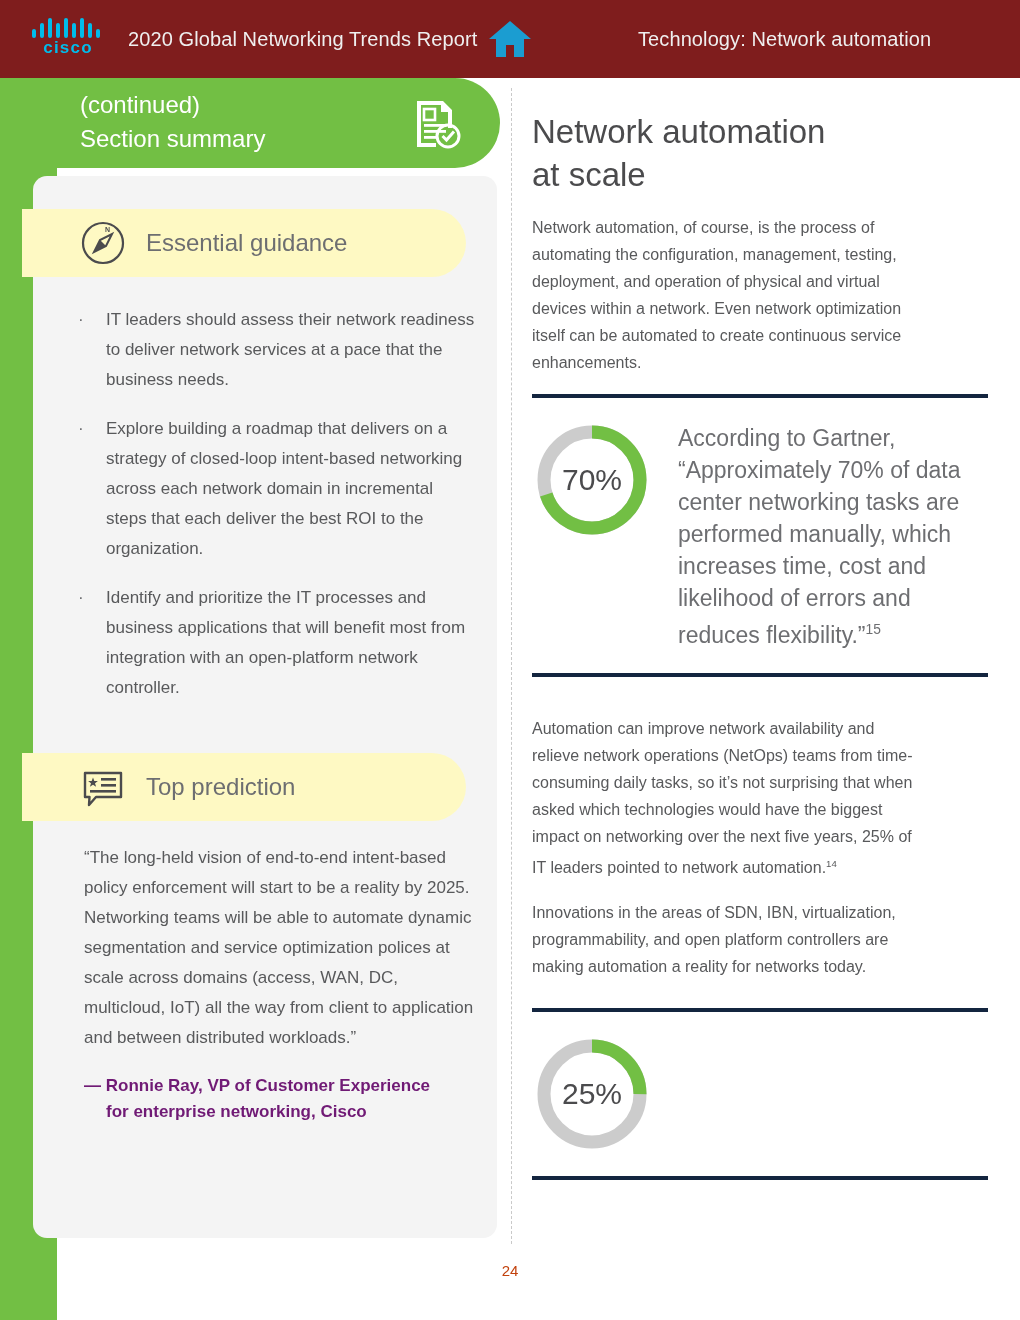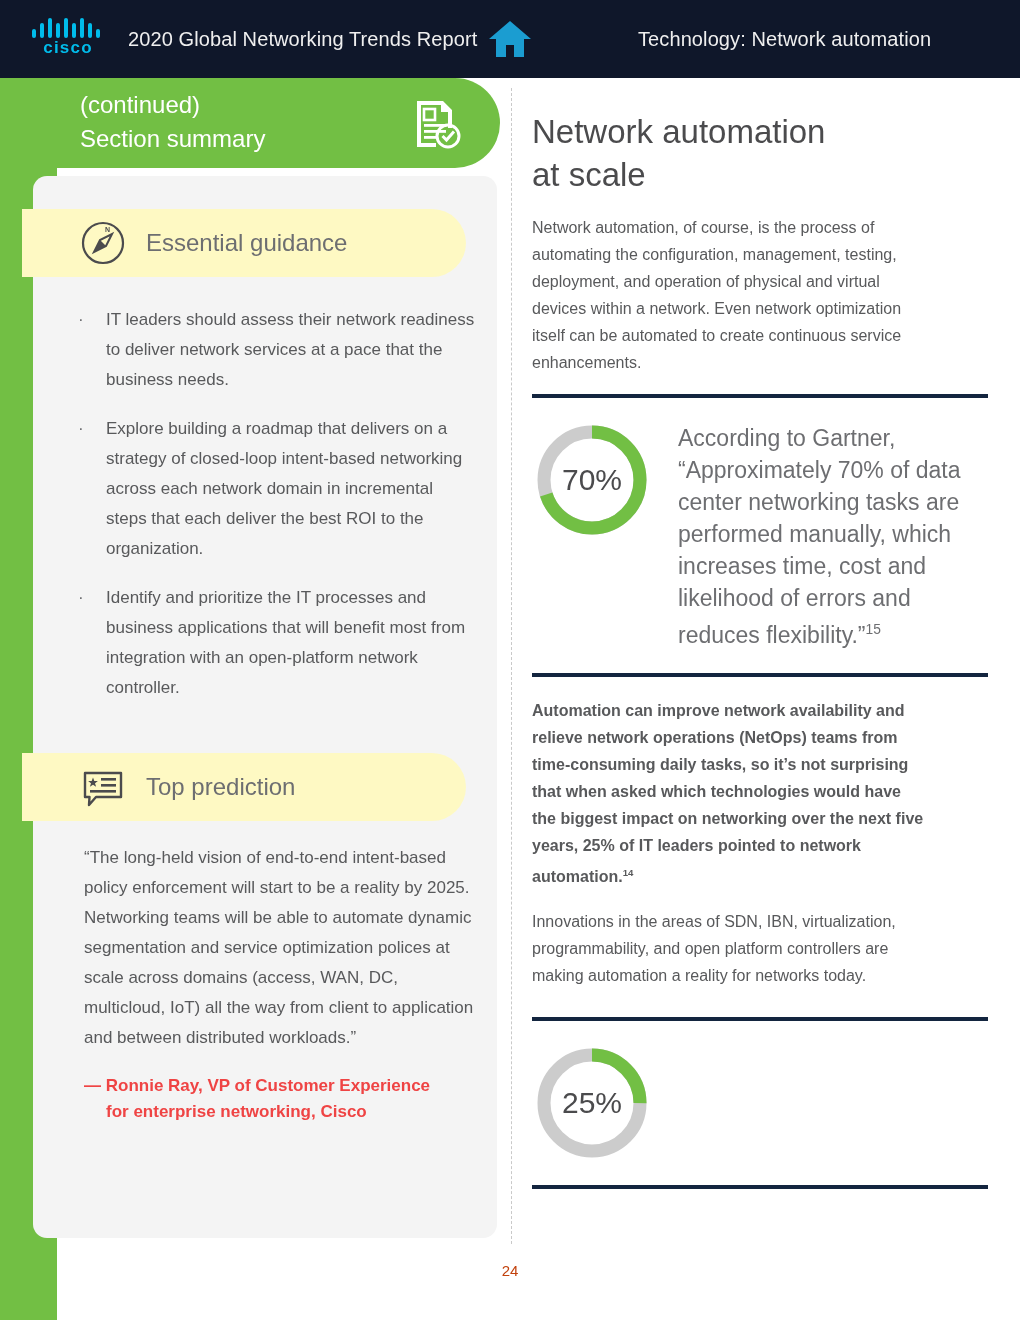--- a/index.html
+++ b/index.html
@@ -13,21 +13,21 @@
     position: relative;
     font-family: "Liberation Sans", sans-serif;
     overflow: hidden;
   }
 
   
   .header {
     position: absolute;
     left: 0; top: 0;
     width: 1020px; height: 78px;
-    background: #0f172a;
+    background: #7f1d1d;
     display: flex;
     align-items: center;
   }
   .cisco-logo {
     position: absolute;
     left: 32px; top: 18px;
     width: 72px; height: 42px;
   }
   .cisco-bars {
     position: relative;
@@ -156,21 +156,21 @@
   }
   .quote-text {
     font-size: 17px;
     line-height: 30px;
     color: #58595b;
   }
   .quote-attrib {
     margin-top: 20px;
     font-size: 17px;
     line-height: 26px;
-    color: #ef4444;
+    color: #701a75;
     font-weight: bold;
     text-indent: 0;
   }
   .quote-attrib .attrib-line2 {
     display: block;
     padding-left: 22px;
   }
 
   
   .v-divider {
@@ -361,21 +361,21 @@
       </svg>
       <div class="donut-value">70%</div>
     </div>
     <div class="stat-text">
       <span>According to Gartner, “Approximately 70% of data center networking tasks are performed manually, which increases time, cost and likelihood of errors and reduces flexibility.”</span><sup>15</sup>
     </div>
   </div>
 
   <div class="rule" style="margin-top:22px;"></div>
 
-  <p class="body-para" style="margin-top:20px;font-weight:bold;">
+  <p class="body-para" style="margin-top:38px;">
     <span>Automation can improve network availability and relieve network operations (NetOps) teams from time-consuming daily tasks, so it’s not surprising that when asked which technologies would have the biggest impact on networking over the next five years, 25% of IT leaders pointed to network automation.</span><sup>14</sup>
   </p>
 
   <p class="body-para">Innovations in the areas of SDN, IBN, virtualization, programmability, and open platform controllers are making automation a reality for networks today.</p>
 
   <div class="rule" style="margin-top:28px;"></div>
 
   <div class="stat-block" style="margin-top:22px;">
     <div class="donut">
       <svg width="120" height="120" viewBox="0 0 120 120">

